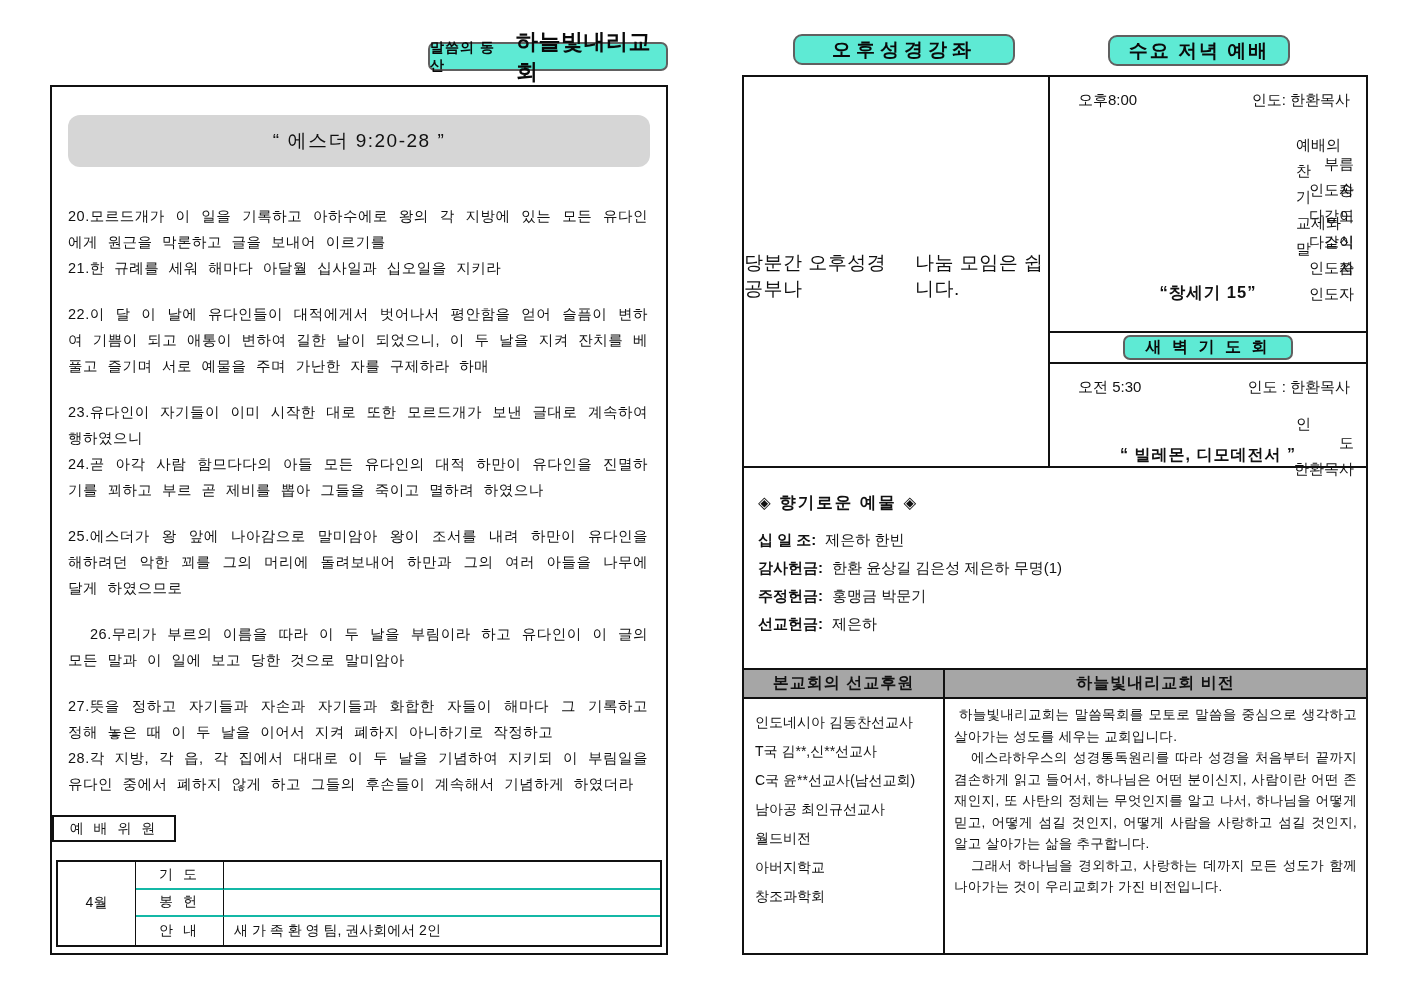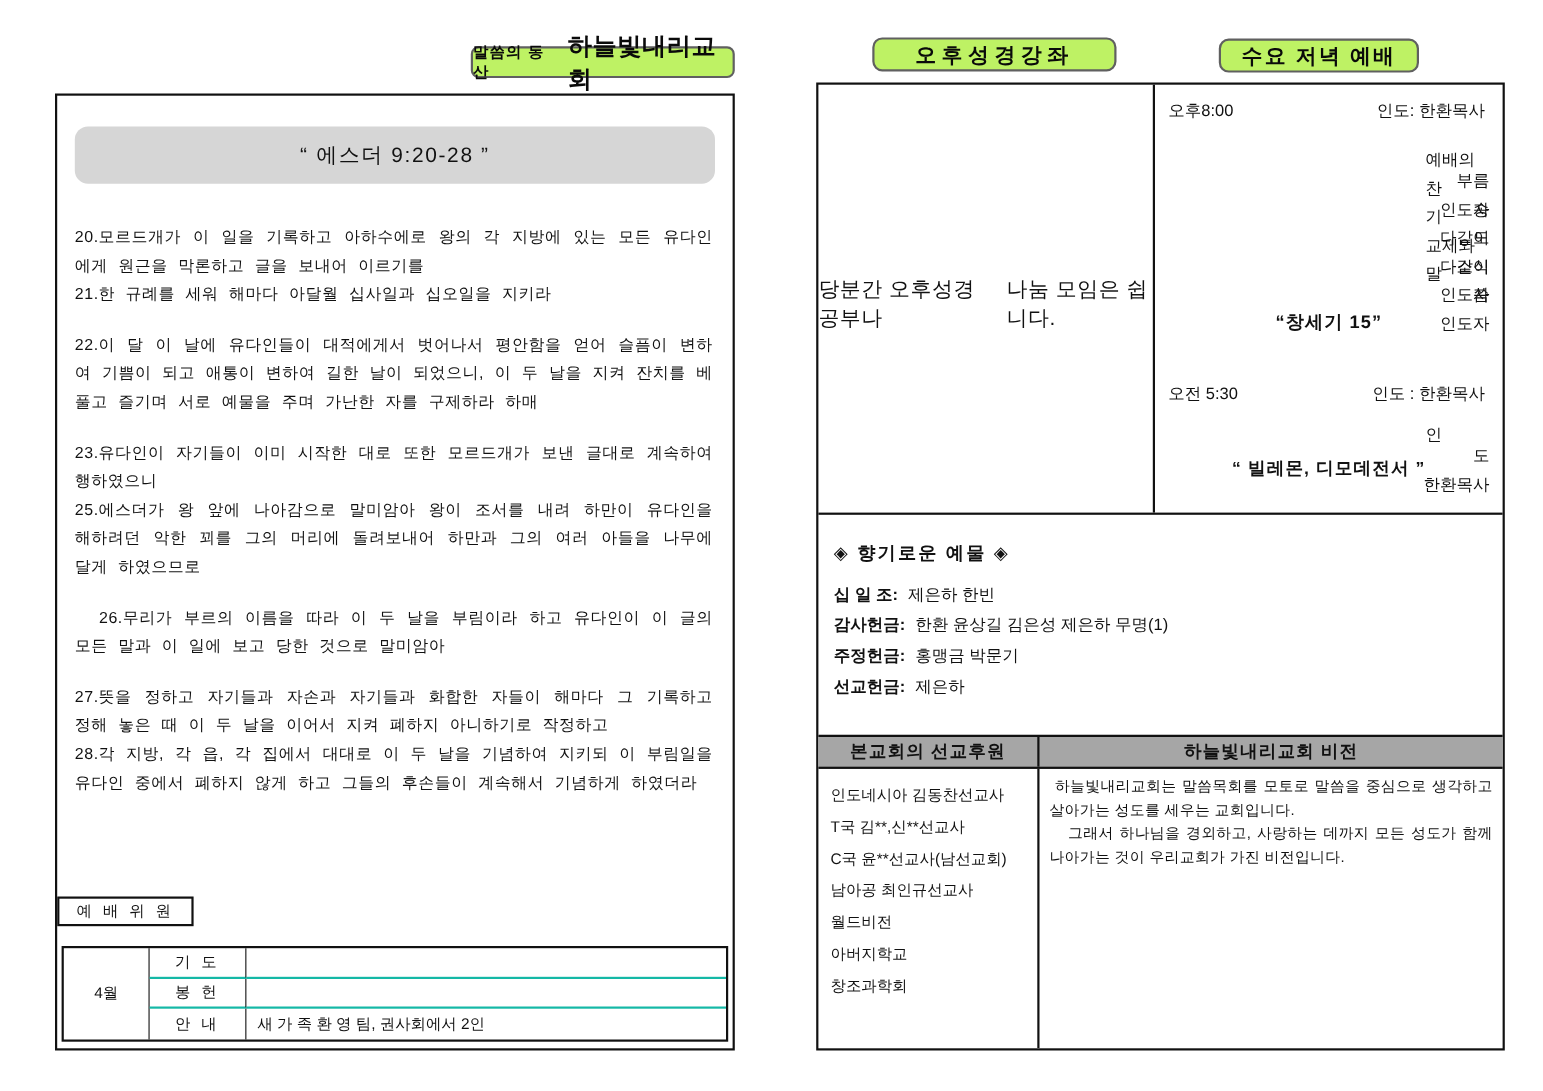--- a/index.html
+++ b/index.html
@@ -1,21 +1,21 @@
 <!DOCTYPE html>
 <html><head>
 <meta charset="utf-8">
 <style>
   * { box-sizing: border-box; margin: 0; padding: 0; }
   html,body { width: 1403px; height: 992px; background: #ffffff;
     font-family: "Liberation Sans", "DejaVu Sans", sans-serif; color: #111; }
   body { position: relative; overflow: hidden; }
 
   
-  .badge { position: absolute; background: #bef264; border: 2px solid #606060;
+  .badge { position: absolute; background: #5eead4; border: 2px solid #606060;
     border-radius: 7px; display: flex; align-items: center; justify-content: center;
     font-weight: bold; color: #0a0a0a; }
   .left-header-badge { left: 428px; top: 42px; width: 240px; height: 29px; gap: 10px; }
   .left-header-badge .sm { font-size: 14px; letter-spacing: 1px; }
   .left-header-badge .lg { font-size: 22px; letter-spacing: 0.5px; }
   .badge-afternoon { left: 793px; top: 34px; width: 222px; height: 31px; font-size: 19px; letter-spacing: 5px; border-radius: 9px; }
   .badge-wednesday { left: 1108px; top: 35px; width: 182px; height: 31px; font-size: 19px; letter-spacing: 2px; border-radius: 9px; }
 
   
   .page { position: absolute; border: 2px solid #111; background: #fff; }
@@ -46,21 +46,21 @@
   .schedule-table .c-value { display: flex; align-items: center; padding-left: 10px; }
   .schedule-table .rb { border-bottom: 2px solid #14b8a6; }
 
   
   .top-grid { display: flex; height: 391px; border-bottom: 2px solid #111; }
   .afternoon-cell { width: 306px; border-right: 2px solid #111; display: flex;
     flex-direction: row; align-items: center; justify-content: center; gap: 17px;
     font-size: 19px; letter-spacing: 0.5px; padding-top: 8px; }
   .wednesday-col { flex: 1; display: flex; flex-direction: column; }
   .wed-main { height: 258px; }
-  .time-row { display: flex; justify-content: space-between; padding: 14px 16px 0 12px; font-size: 15px; }
+  .time-row { display: flex; justify-content: space-between; padding: 14px 16px 0 28px; font-size: 15px; }
   .order { margin-top: 26px; padding: 0 12px 0 16px; }
   .order-row { display: flex; align-items: flex-end; height: 26px; font-size: 15px; flex-direction: column; }
   .order-row .w1 { width: 58px; white-space: nowrap; }
   .order-row .w2 { white-space: nowrap; }
   .order-row .dots { flex: 1; border-bottom: 2px dotted #4a4a4a; margin: 0 5px 5px 10px; }
   .order-row .who { white-space: nowrap; }
   .scripture { text-align: center; font-weight: bold; font-size: 16.5px; margin-top: 16px; letter-spacing: 1px; }
   .dawn-badge-row { height: 33px; border-top: 2px solid #111; border-bottom: 2px solid #111;
     display: flex; align-items: center; justify-content: center; }
   .dawn-badge { position: static; width: 170px; height: 25px; font-size: 16px; letter-spacing: 3px; }
@@ -99,20 +99,21 @@
 </div>
 
 <div class="page left-page">
   <div class="title-bar">“ 에스더 9:20-28 ”</div>
 
   <div class="verses">
     <p>20.모르드개가 이 일을 기록하고 아하수에로 왕의 각 지방에 있는 모든 유다인에게 원근을 막론하고 글을 보내어 이르기를</p>
     <p class="gap">21.한 규례를 세워 해마다 아달월 십사일과 십오일을 지키라</p>
     <p class="gap">22.이 달 이 날에 유다인들이 대적에게서 벗어나서 평안함을 얻어 슬픔이 변하여 기쁨이 되고 애통이 변하여 길한 날이 되었으니, 이 두 날을 지켜 잔치를 베풀고 즐기며 서로 예물을 주며 가난한 자를 구제하라 하매</p>
     <p>23.유다인이 자기들이 이미 시작한 대로 또한 모르드개가 보낸 글대로 계속하여 행하였으니</p>
+    <p class="gap">24.곧 아각 사람 함므다다의 아들 모든 유다인의 대적 하만이 유다인을 진멸하기를 꾀하고 부르 곧 제비를 뽑아 그들을 죽이고 멸하려 하였으나</p>
     <p class="gap">25.에스더가 왕 앞에 나아감으로 말미암아 왕이 조서를 내려 하만이 유다인을 해하려던 악한 꾀를 그의 머리에 돌려보내어 하만과 그의 여러 아들을 나무에 달게 하였으므로</p>
     <p class="gap indent">26.무리가 부르의 이름을 따라 이 두 날을 부림이라 하고 유다인이 이 글의 모든 말과 이 일에 보고 당한 것으로 말미암아</p>
     <p>27.뜻을 정하고 자기들과 자손과 자기들과 화합한 자들이 해마다 그 기록하고 정해 놓은 때 이 두 날을 이어서 지켜 폐하지 아니하기로 작정하고</p>
     <p>28.각 지방, 각 읍, 각 집에서 대대로 이 두 날을 기념하여 지키되 이 부림일을 유다인 중에서 폐하지 않게 하고 그들의 후손들이 계속해서 기념하게 하였더라</p>
   </div>
 
   <div class="committee-box">예 배 위 원</div>
 
   <div class="schedule-table">
     <div class="c-month">4월</div>
@@ -170,20 +171,23 @@
           <div class="order-row">
             <span class="w1">말</span>
             <span class="w2">씀</span>
             <span class="dots"></span>
             <span class="who">인도자</span>
           </div>
         </div>
         <div class="scripture">“창세기 15”</div>
       </div>
 
+      <div class="dawn-badge-row">
+        <div class="badge dawn-badge">새 벽 기 도 회</div>
+      </div>
 
       <div class="dawn-main">
         <div class="time-row">
           <span>오전 5:30</span>
           <span>인도 : 한환목사</span>
         </div>
         <div class="order">
           <div class="order-row">
             <span class="w1">인</span>
             <span class="w2">도</span>
@@ -228,17 +232,18 @@
         <p>인도네시아 김동찬선교사</p>
         <p>T국 김**,신**선교사</p>
         <p>C국 윤**선교사(남선교회)</p>
         <p>남아공 최인규선교사</p>
         <p>월드비전</p>
         <p>아버지학교</p>
         <p>창조과학회</p>
       </div>
       <div class="vision-col">
         <p class="vi1">하늘빛내리교회는 말씀목회를 모토로 말씀을 중심으로 생각하고 살아가는 성도를 세우는 교회입니다.</p>
+        <p class="vi2">에스라하우스의 성경통독원리를 따라 성경을 처음부터 끝까지 겸손하게 읽고 들어서, 하나님은 어떤 분이신지, 사람이란 어떤 존재인지, 또 사탄의 정체는 무엇인지를 알고 나서, 하나님을 어떻게 믿고, 어떻게 섬길 것인지, 어떻게 사람을 사랑하고 섬길 것인지, 알고 살아가는 삶을 추구합니다.</p>
         <p class="vi2">그래서 하나님을 경외하고, 사랑하는 데까지 모든 성도가 함께 나아가는 것이 우리교회가 가진 비전입니다.</p>
       </div>
     </div>
   </div>
 </div>
 
 </body></html>

